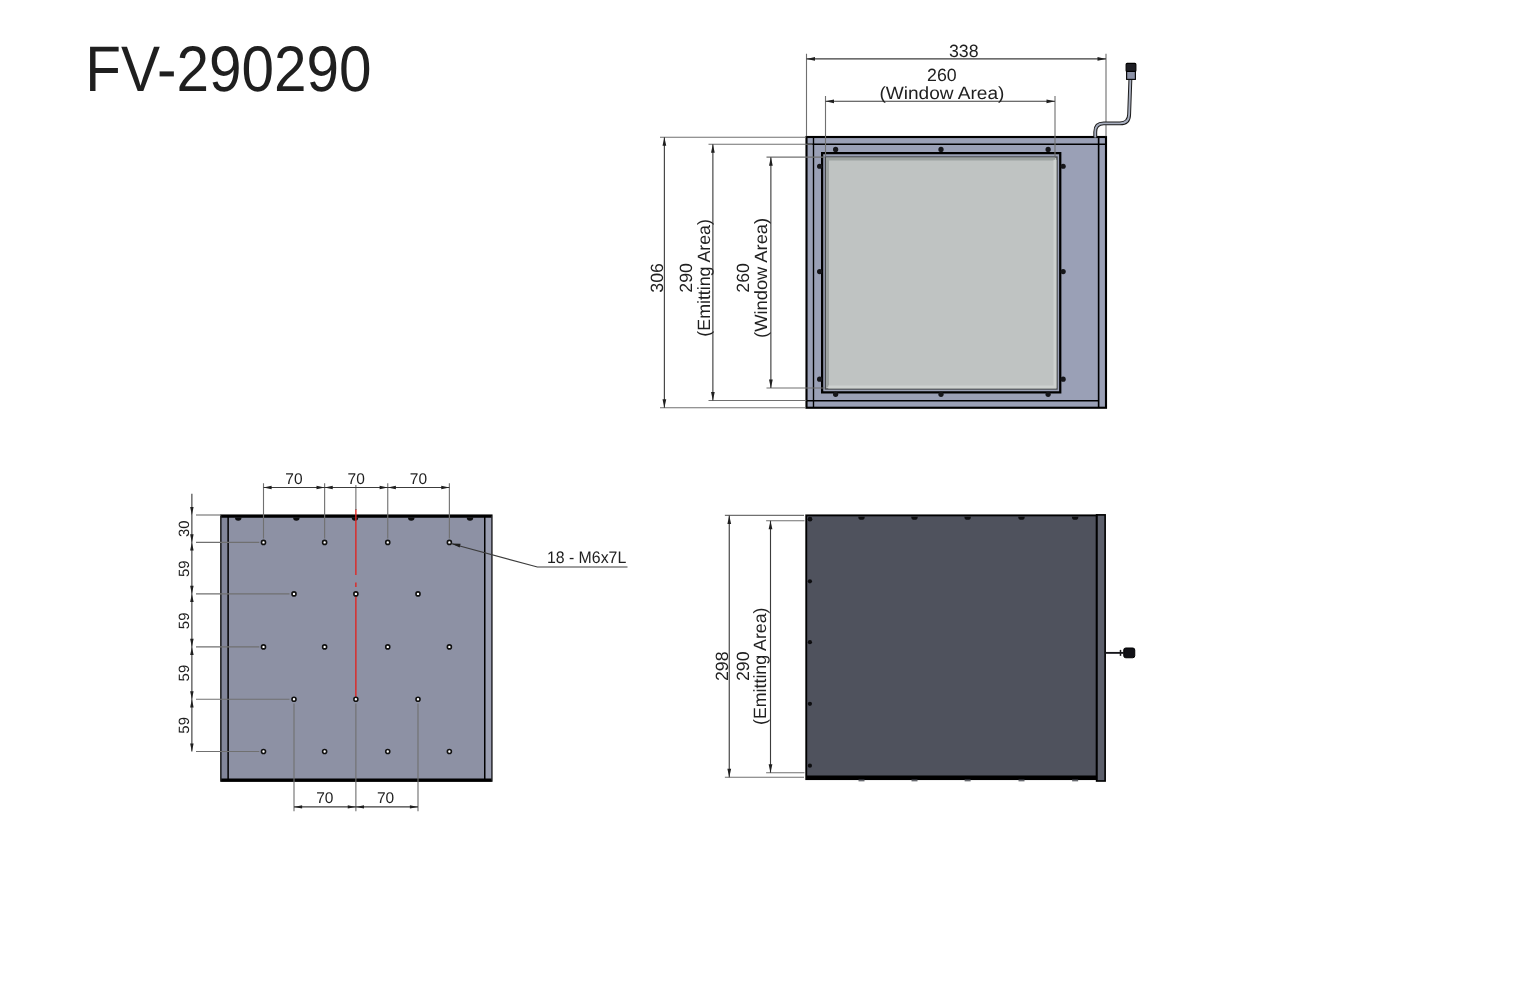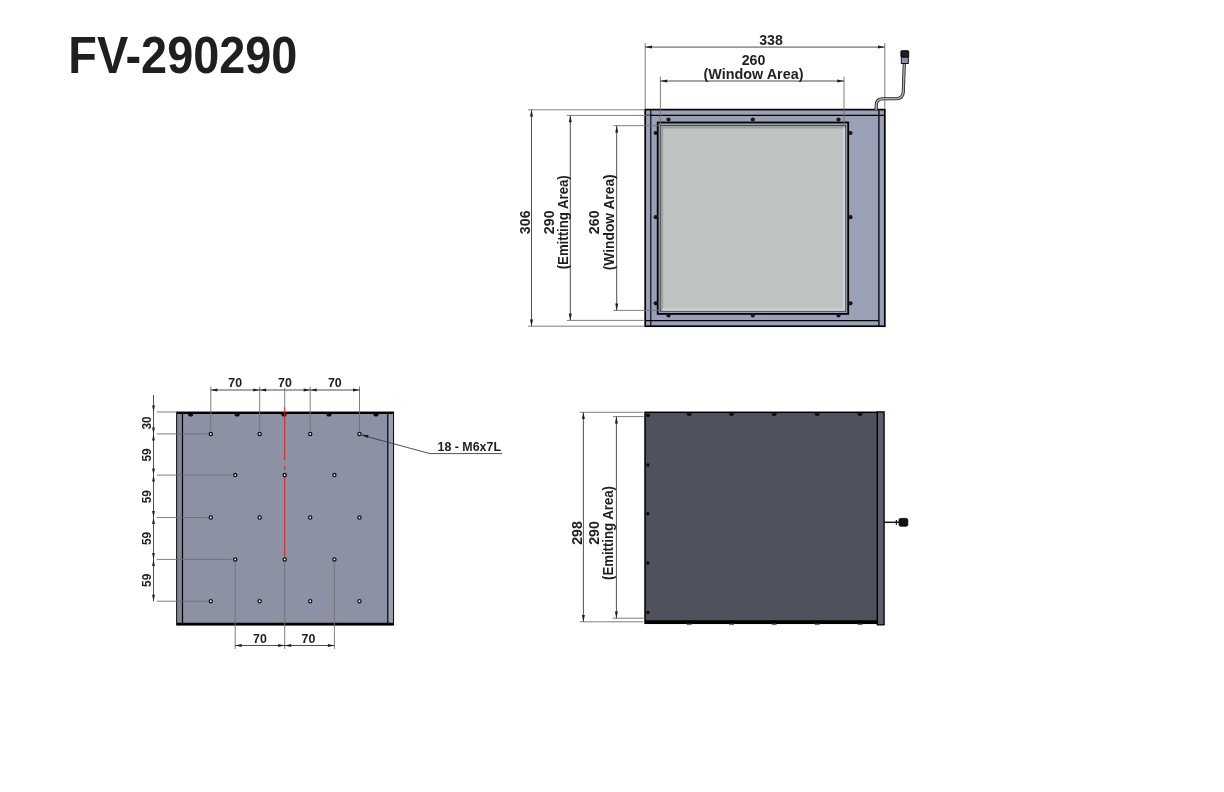--- a/index.html
+++ b/index.html
@@ -1,16 +1,16 @@
 <!DOCTYPE html>
 <html><head>
 <meta charset="utf-8">
 <style>
   html,body{margin:0;padding:0;background:#ffffff;}
-  .page{width:1224px;height:792px;position:relative;font-family:"Liberation Sans",sans-serif;font-weight:bold;}
+  .page{width:1224px;height:792px;position:relative;font-family:"Liberation Sans",sans-serif;}
   text{font-family:"Liberation Sans",sans-serif;fill:#1f1f1f;}
 </style>
 </head>
 <body>
 <div class="page">
 <svg width="1224" height="792" viewBox="0 0 1224 792" xmlns="http://www.w3.org/2000/svg">
 
 <rect x="0" y="0" width="1224" height="792" fill="#ffffff"></rect>
 
 <text x="68.3" y="72.5" font-size="51.5" textLength="229" lengthAdjust="spacingAndGlyphs" fill="#000000">FV-290290</text>

